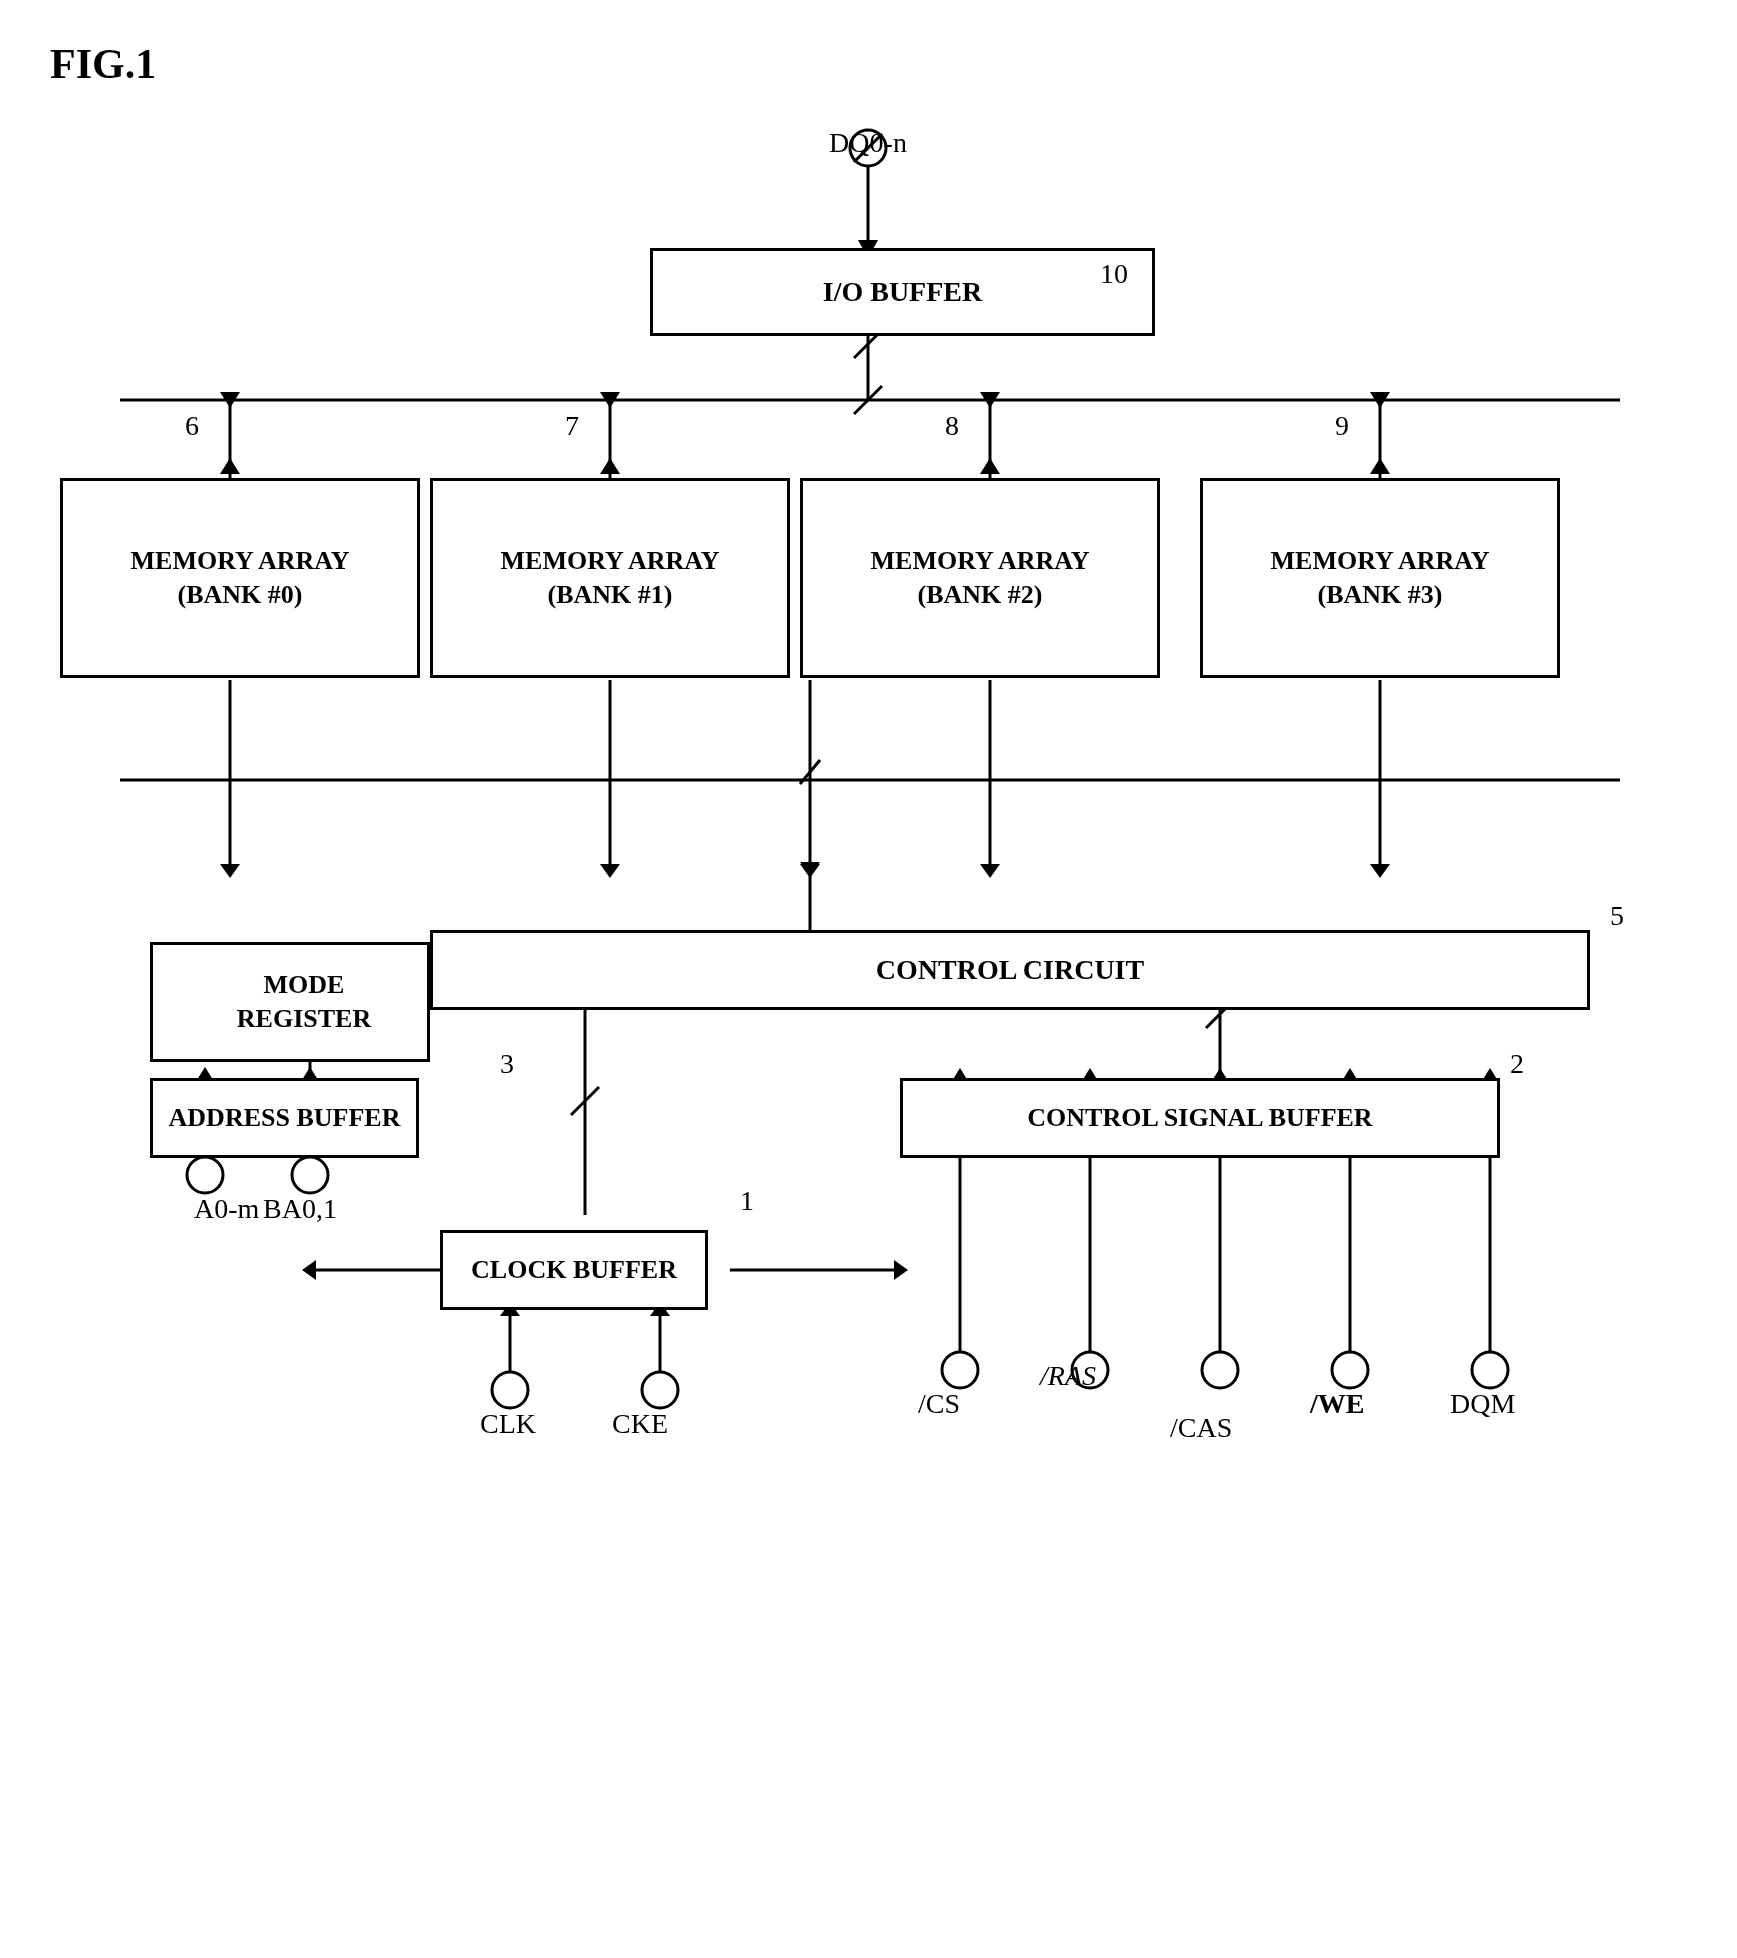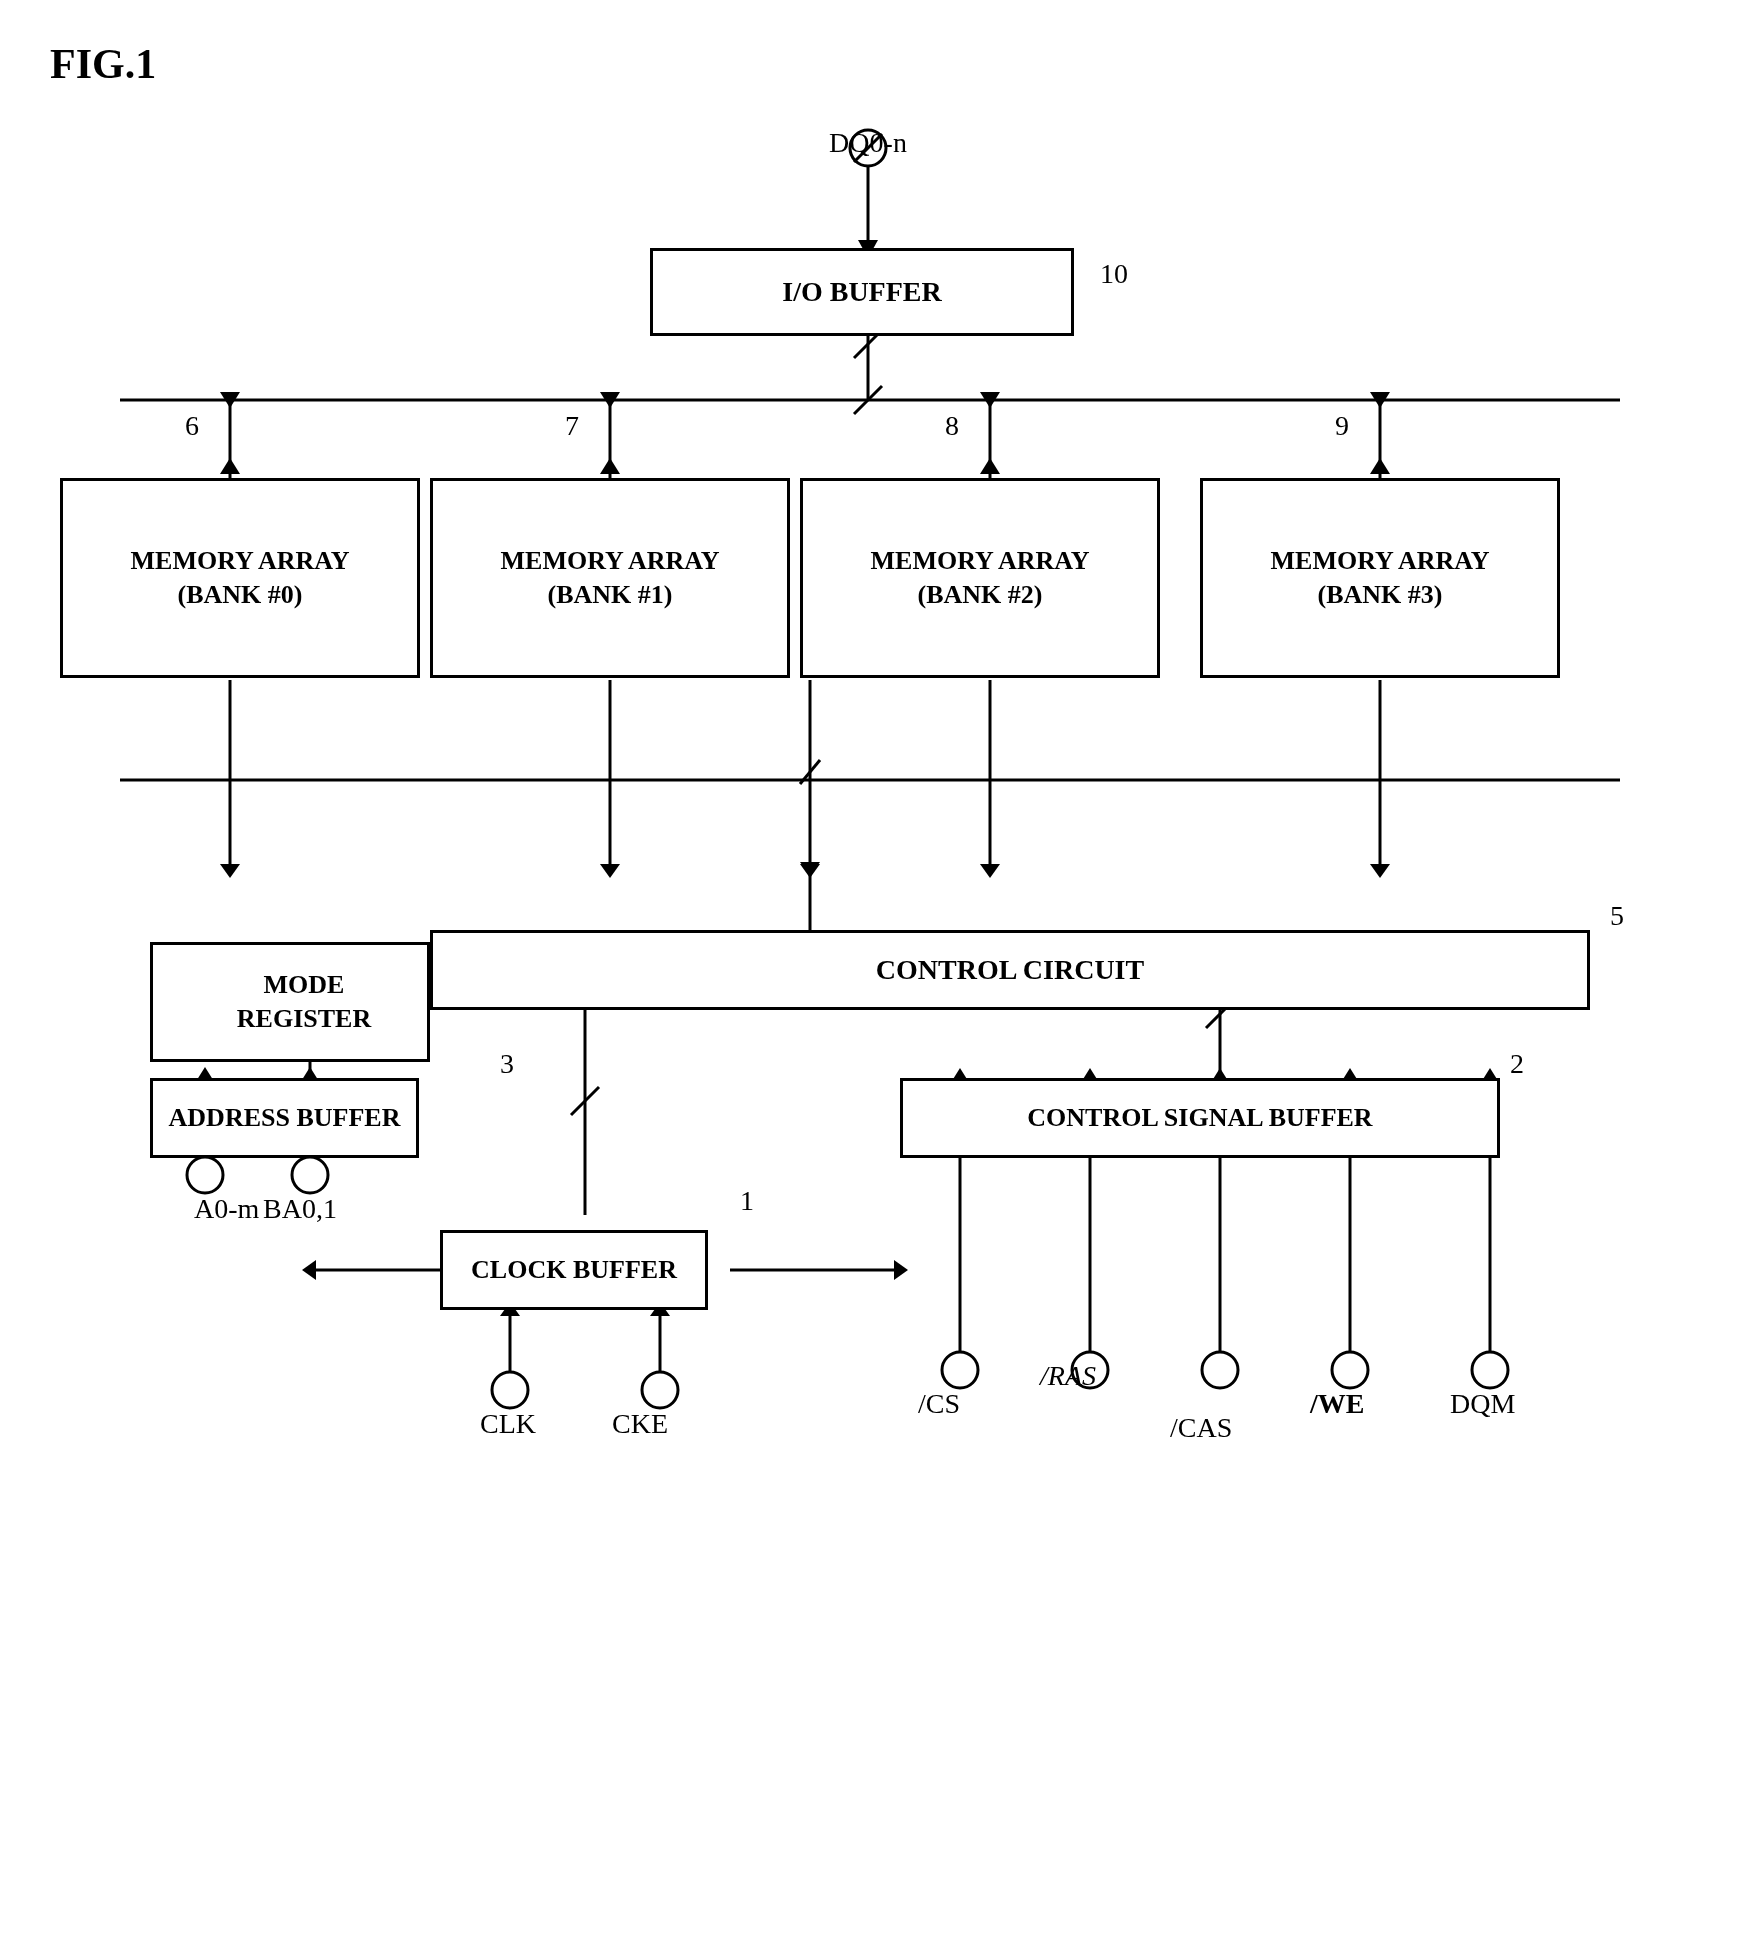--- a/index.html
+++ b/index.html
@@ -179,21 +179,21 @@
   <line x1="1206" y1="1028" x2="1234" y2="1000" stroke="#000" stroke-width="3"></line>
 
   <line x1="571" y1="1115" x2="599" y2="1087" stroke="#000" stroke-width="3"></line>
 
 </svg>
 
 <div class="fig-title">FIG.1</div>
 
 <div class="label" style="top:92px; left:808px; width:120px;margin-top:35px;">DQ0-n</div>
 
-<div class="box" style="top:248px; left:650px; width:424px; height:88px;">
+<div class="box" style="top:248px; left:650px; width:505px; height:88px;">
   <span>I/O BUFFER</span>
 </div>
 
 <div class="label" style="top:258px; left:1100px;">10</div>
 
 <div class="label" style="top:410px; left:185px;">6</div>
 <div class="label" style="top:410px; left:565px;">7</div>
 <div class="label" style="top:410px; left:945px;">8</div>
 <div class="label" style="top:410px; left:1335px;">9</div>
 

